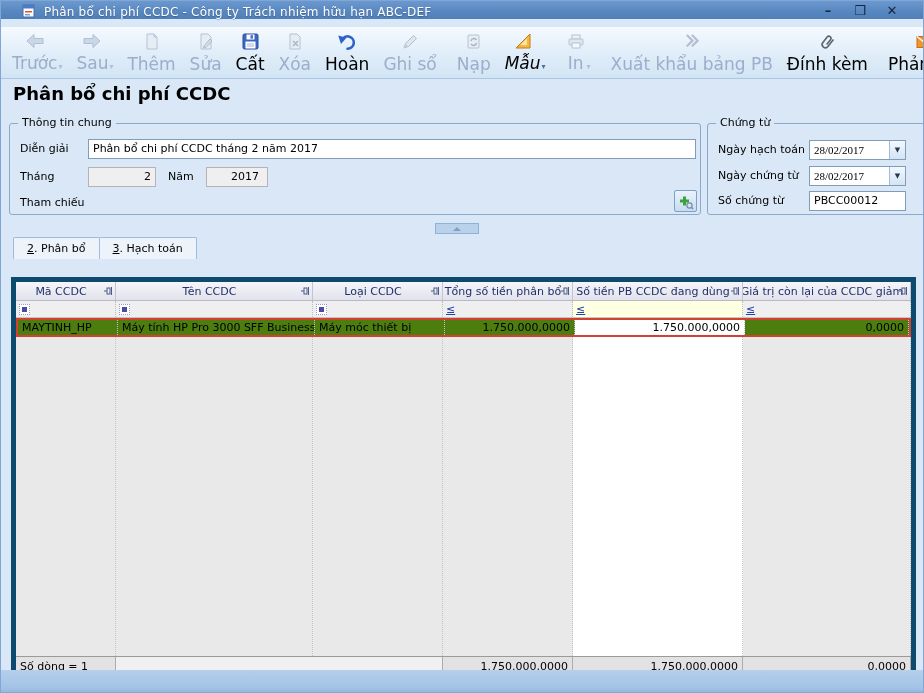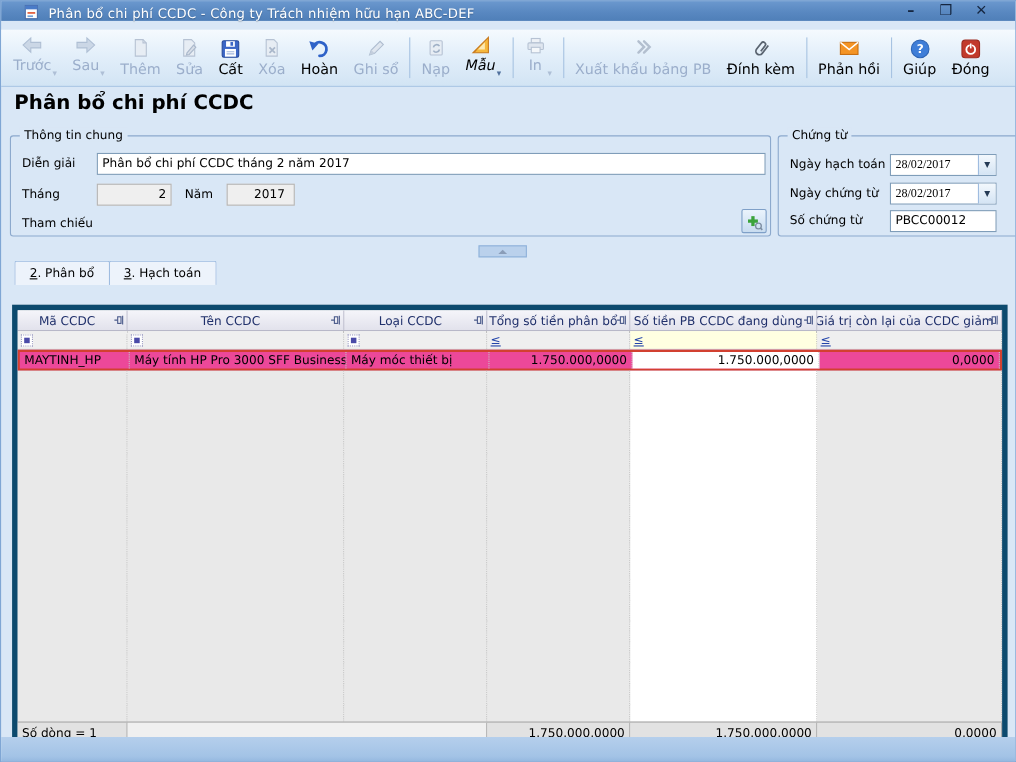--- a/index.html
+++ b/index.html
@@ -23,21 +23,21 @@
   
   .toolbar{
     position:absolute; left:0; top:26px; width:100%; height:52px;
     background:linear-gradient(180deg,#F5FAFE 0%,#E3EFFA 45%,#D2E4F4 100%);
     border-bottom:1px solid #A9C6E5;
     display:flex; align-items:stretch; padding:2px 4px;
   }
   .tbtn{ display:flex; flex-direction:column; align-items:center; justify-content:center;
     padding:1px 7px 2px; border-radius:2px; }
   .tbtn .icon-wrap{ height:22px; display:flex; align-items:center; }
-  .tbtn .lbl{ font-size:13px; margin-top:1px; white-space:nowrap; color:#000; }
+  .tbtn .lbl{ font-size:17px; margin-top:1px; white-space:nowrap; color:#000; }
   .tbtn.disabled .lbl{ color:#9BAECB; }
   .tbtn .caret{ font-size:8px; color:#51719E; margin-left:1px; align-self:flex-end; padding-bottom:3px;}
   .tbtn.disabled .caret{ color:#AEBFD6; }
   .tsep{ width:1px; background:#A7C3E2; margin:5px 3px; }
   
   .page-title{ position:absolute; left:12px; top:82px; font-size:18px; font-weight:bold; color:#000; }
   .groupbox{ position:absolute; border:1px solid #8CA9CD; border-radius:3px; }
   .groupbox .legend{ position:absolute; top:-8px; left:8px; background:#D9E7F6;
     padding:0 4px; font-weight:normal; font-size:11px; }
   .flabel{ position:absolute; font-size:11px; line-height:20px; }
@@ -73,21 +73,21 @@
   .ghead .gcell{ display:flex; align-items:center; justify-content:center; position:relative;
     color:#20306B; font-size:11px; border-right:1px solid #C3C3D2; padding:0 12px 0 3px; white-space:nowrap; overflow:hidden;}
   .ghead .pin{ position:absolute; right:2px; top:4px; }
   .gfilter{ height:17px; border-bottom:1px solid #C6C6C6; }
   .gfilter .gcell{ background:#EFEFEF; border-right:1px dotted #BFBFBF; display:flex; align-items:center; padding:0 3px;}
   .gfilter .gcell.yellow{ background:#FFFFE1; }
   .le{ color:#2244AA; text-decoration:underline; font-size:11px; line-height:11px; }
   .fbox{ width:11px; height:11px; background:#FFF; border:1px dotted #9A9AC0;
     display:flex; align-items:center; justify-content:center; }
   .fbox i{ display:block; width:5px; height:5px; background:#4A4AA8; }
-  .gdata{ height:19px; border:2px solid #D24030; background:#ec4899; }
+  .gdata{ height:19px; border:2px solid #D24030; background:#4d7c0f; }
   .gdata .gcell{ border-right:1px dotted #C4C4C4; font-size:11px; line-height:15px;
     padding:0 4px; white-space:nowrap; overflow:hidden; }
   .gdata .gcell.white{ background:#FFF; }
   .gbody{ position:absolute; left:0; top:55px; bottom:20px; width:100%; display:flex;
     background-image:repeating-linear-gradient(180deg, transparent 0px, transparent 18px, rgba(150,150,150,.45) 18px, rgba(150,150,150,.45) 19px); }
   .gbody .bcol{ height:100%; border-right:1px dotted #C4C4C4; background:#E9E9E9; }
   .gbody .bcol.white{ background:#FFF; }
   .gfoot{ position:absolute; left:0; bottom:0; width:100%; height:20px; display:flex;
     background:#E4E4E4; border-top:1px solid #9A9A9A; }
   .gfoot .gcell{ border-right:1px solid #ACACAC; background:#E2E2E2; font-size:11px;

